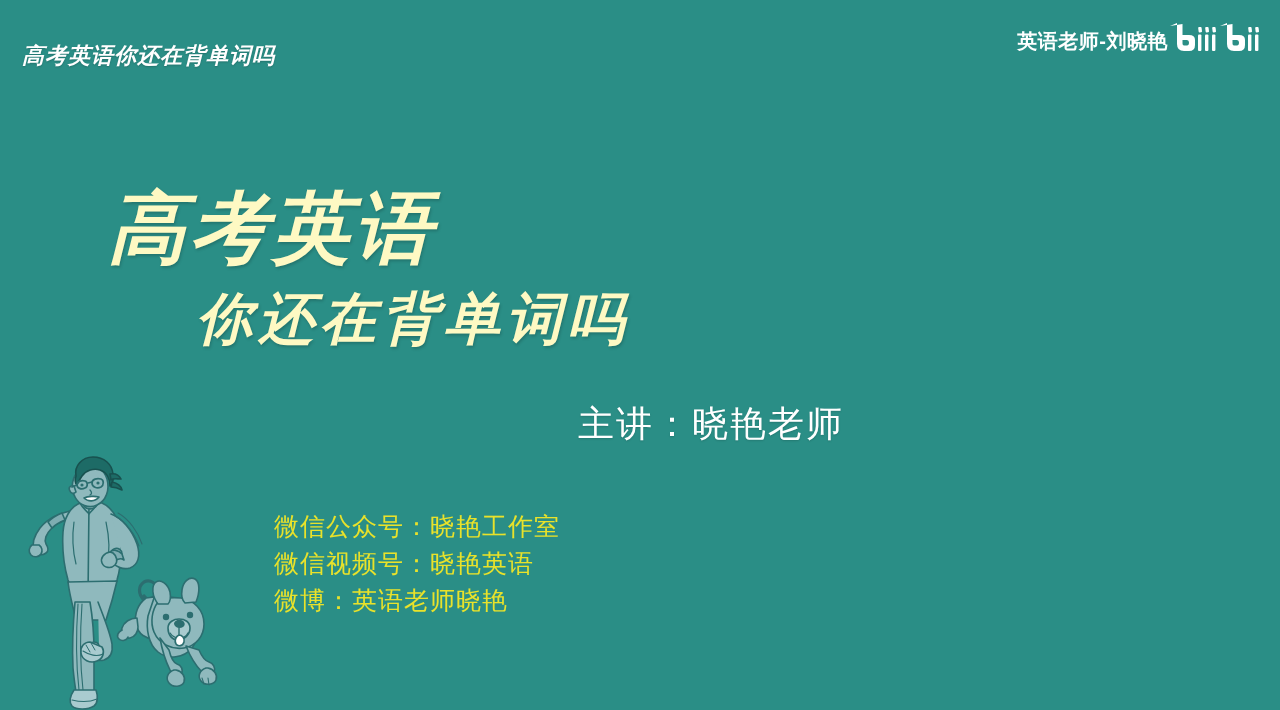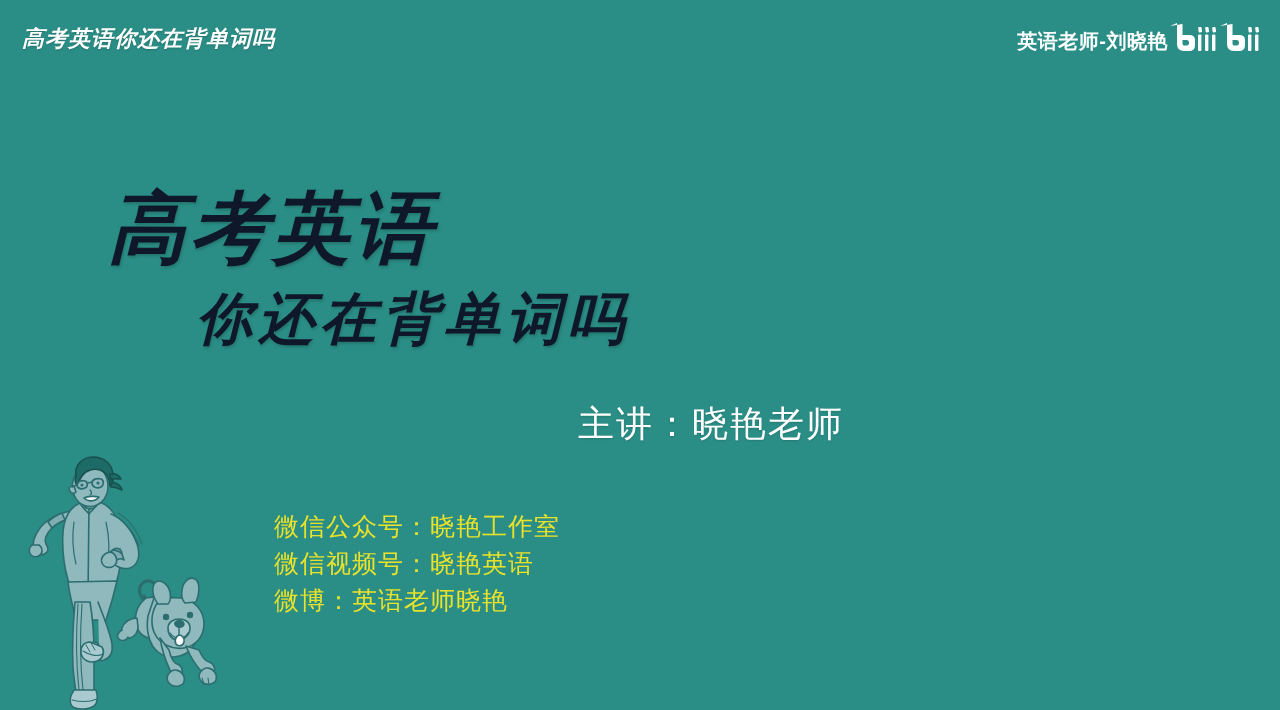--- a/index.html
+++ b/index.html
@@ -11,21 +11,21 @@
   #stage {
     position:relative;
     width:1280px; height:710px;
     background:#2a8e86;
     overflow:hidden;
   }
 
   
   #watermark-left {
     position:absolute;
-    left:22px; top:24px;
+    left:22px; top:41px;
     font-family:Liberation Mono, monospace;
     font-size:22px;
     font-weight:bold;
     font-style:italic;
     letter-spacing:1px;
     color:#ffffff;
     white-space:nowrap;
     text-shadow:0 1px 2px rgba(0,0,0,0.20);
   }
   #watermark-right {
@@ -48,21 +48,21 @@
   
   #title-block {
     position:absolute;
     left:0; top:185px;
     width:860px;
   }
   .title-line {
     font-family:"DejaVu Serif", serif;
     font-style:italic;
     font-weight:bold;
-    color:#0f172a;
+    color:#fef9c3;
     white-space:nowrap;
     text-shadow:1px 2px 3px rgba(0,0,0,0.18);
   }
   #title-line-1 {
     margin-left:108px;
     font-size:78px;
     line-height:86px;
     letter-spacing:4px;
   }
   #title-line-2 {

